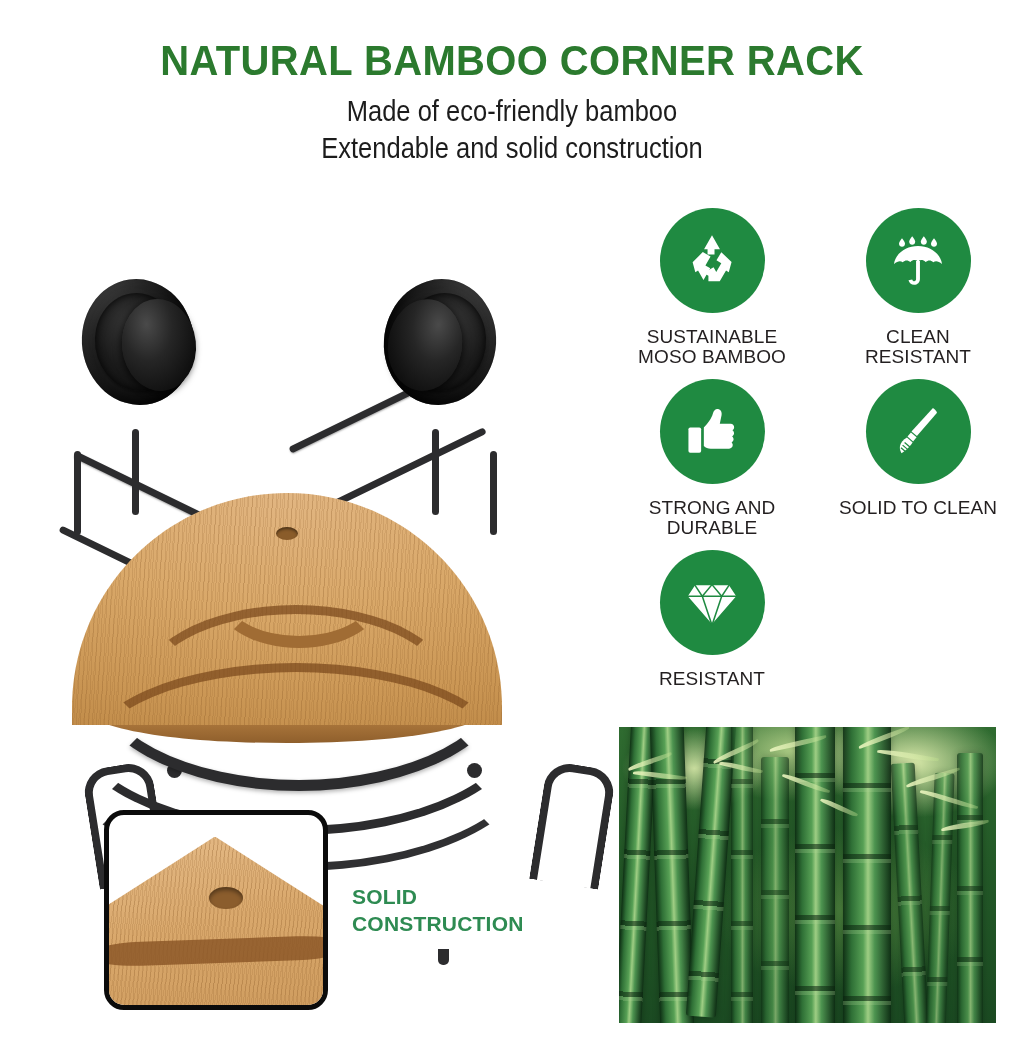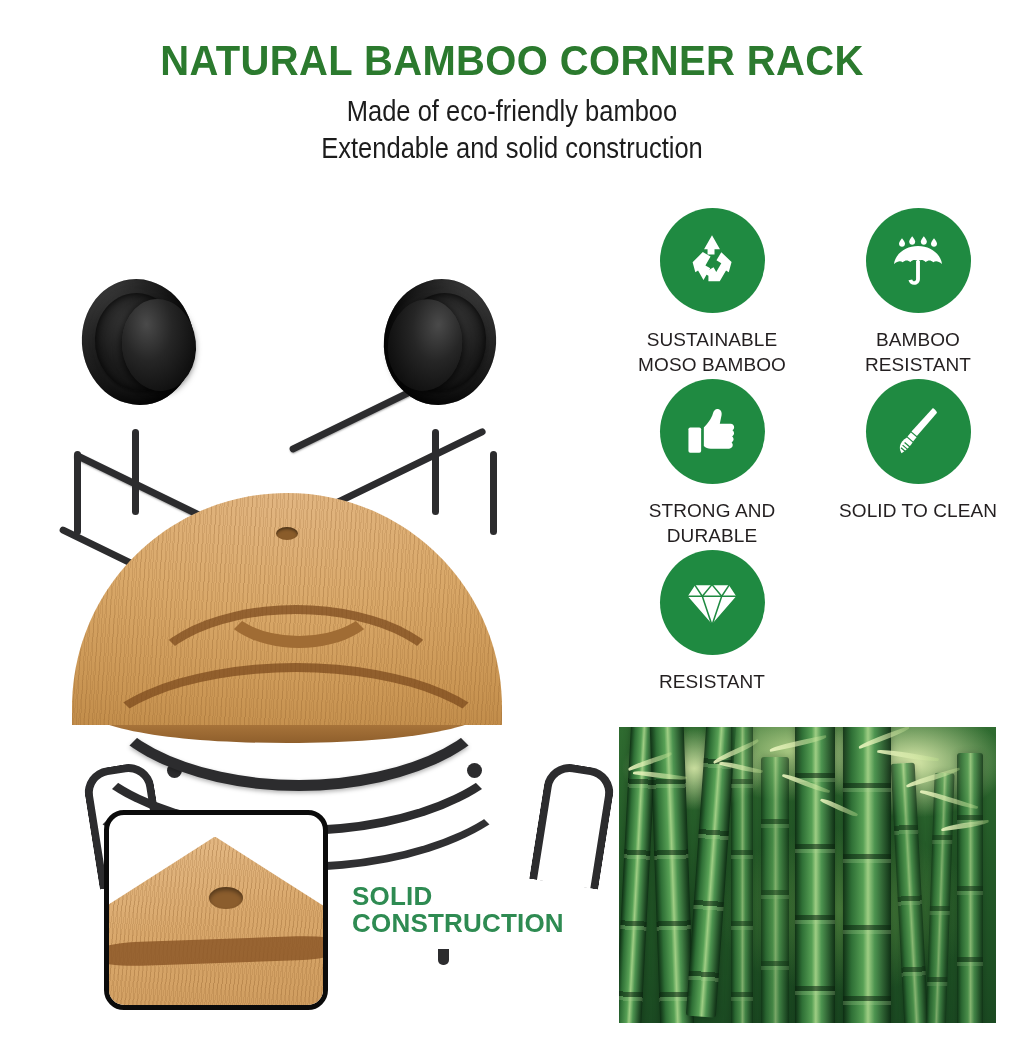--- a/index.html
+++ b/index.html
@@ -271,21 +271,21 @@
     display: flex;
     align-items: center;
     justify-content: center;
     flex: none;
   }
   .feature-circle svg { display: block; }
   .feature-label {
     margin-top: 14px;
     text-align: center;
     font-size: 19px;
-    line-height: 25px;
+    line-height: 20px;
     font-weight: 400;
     letter-spacing: .1px;
     color: #231f20;
     white-space: pre-line;
     font-family: "Liberation Sans", sans-serif;
   }
 
   
   #solid-callout {
     position: absolute;
@@ -330,21 +330,21 @@
     position: absolute;
     left: -20px; top: 124px;
     width: 260px; height: 24px;
     background: #8a5526;
     opacity: .82;
     border-radius: 40% / 100%;
     transform: rotate(-2deg);
   }
   #callout-text {
     margin-left: 24px;
-    font-size: 26px;
+    font-size: 21px;
     line-height: 27px;
     font-weight: bold;
     color: #2e8b52;
     white-space: pre-line;
     letter-spacing: .2px;
   }
 
   
   #bamboo-photo {
     position: absolute;
@@ -479,21 +479,21 @@
         <svg width="62" height="62" viewBox="0 0 64 64" fill="#ffffff">
           <path d="M32 16.5 C19 16.5 8.5 24.8 7.2 35.2 C10.8 32.2 13.6 31.6 16.2 33.2 C18.6 31 21.4 30.6 24.2 33 C26.6 30.7 29.4 30.3 32 32.4 C34.6 30.3 37.4 30.7 39.8 33 C42.6 30.6 45.4 31 47.8 33.2 C50.4 31.6 53.2 32.2 56.8 35.2 C55.5 24.8 45 16.5 32 16.5 Z"></path>
           <path d="M30 32 L34 32 L34 50.5 C34 54 31.5 56.5 28 56.5 C25 56.5 22.8 54.6 22.2 51.8 L26 51 C26.3 52.2 27.1 52.8 28.1 52.8 C29.3 52.8 30 52 30 50.6 Z"></path>
           <path d="M15.5 8.5 C13.4 11.2 12.4 12.9 12.4 14.1 C12.4 15.9 13.8 17.2 15.5 17.2 C17.2 17.2 18.6 15.9 18.6 14.1 C18.6 12.9 17.6 11.2 15.5 8.5 Z"></path>
           <path d="M26 6.5 C23.9 9.2 22.9 10.9 22.9 12.1 C22.9 13.9 24.3 15.2 26 15.2 C27.7 15.2 29.1 13.9 29.1 12.1 C29.1 10.9 28.1 9.2 26 6.5 Z"></path>
           <path d="M38 6.5 C35.9 9.2 34.9 10.9 34.9 12.1 C34.9 13.9 36.3 15.2 38 15.2 C39.7 15.2 41.1 13.9 41.1 12.1 C41.1 10.9 40.1 9.2 38 6.5 Z"></path>
           <path d="M48.5 8.5 C46.4 11.2 45.4 12.9 45.4 14.1 C45.4 15.9 46.8 17.2 48.5 17.2 C50.2 17.2 51.6 15.9 51.6 14.1 C51.6 12.9 50.6 11.2 48.5 8.5 Z"></path>
         </svg>
       </span>
     </div>
-    <div class="feature-label">BAMBOO
+    <div class="feature-label">CLEAN
 RESISTANT</div>
   </div>
 
 
   <div class="feature-cell">
     <div class="feature-circle">
       <span>
         <svg width="58" height="58" viewBox="0 0 64 64" fill="#ffffff">
           <rect x="6" y="27" width="14" height="28" rx="2"></rect>
           <path d="M23 27 C27 23 31.5 17 33 11.5 C34 7.8 36.2 6 38.8 6.6 C41.6 7.2 43.2 10 42.6 13.2 L40.6 23 L52.5 23 C55 23 56.8 25 56.4 27.4 C56.2 28.6 55.5 29.6 54.5 30.2 C55.6 30.9 56.3 32.1 56.3 33.5 C56.3 35 55.4 36.3 54.2 36.9 C55.2 37.6 55.8 38.8 55.8 40.1 C55.8 41.6 54.9 42.9 53.6 43.5 C54.4 44.2 54.9 45.2 54.9 46.4 C54.9 48.6 53.1 50.4 50.9 50.4 L30.5 50.4 C27.6 50.4 25 49.3 23 47.4 Z"></path>

